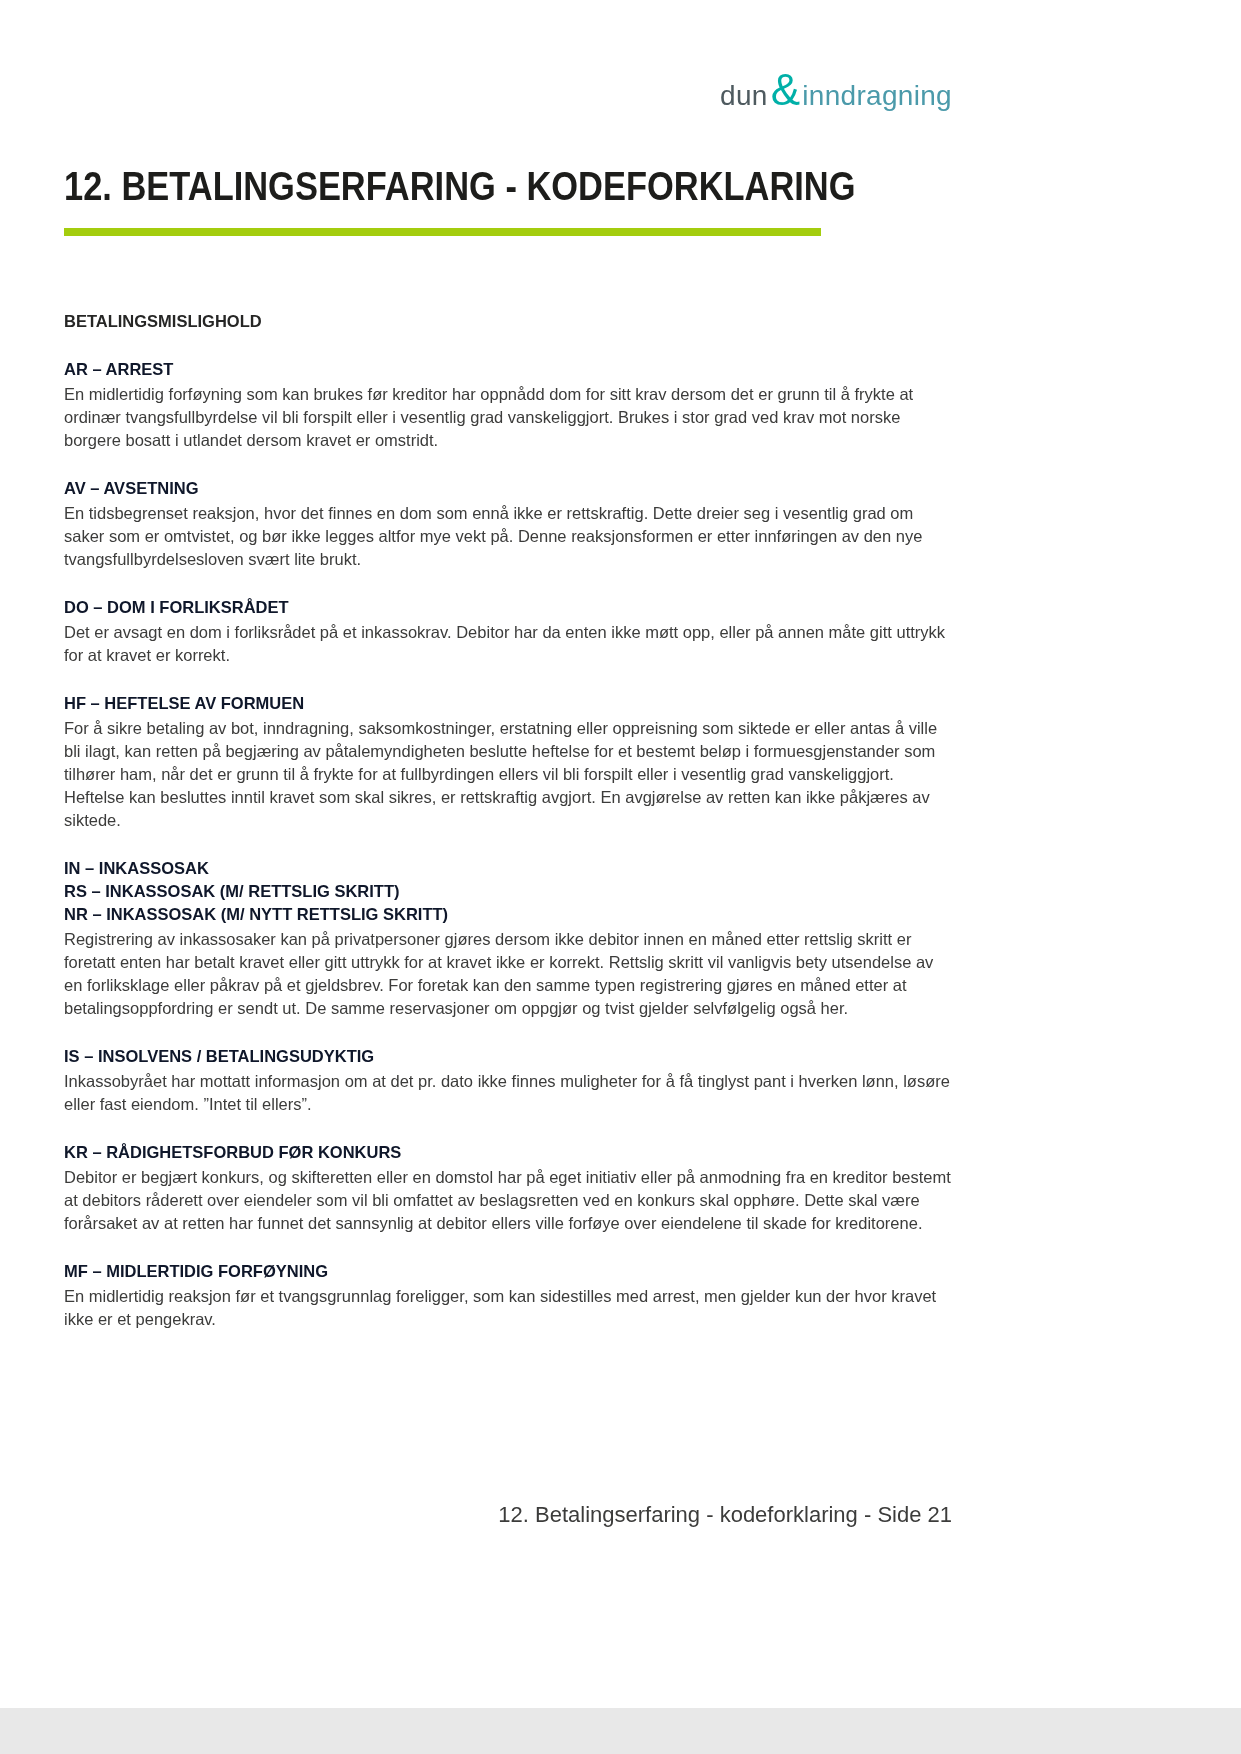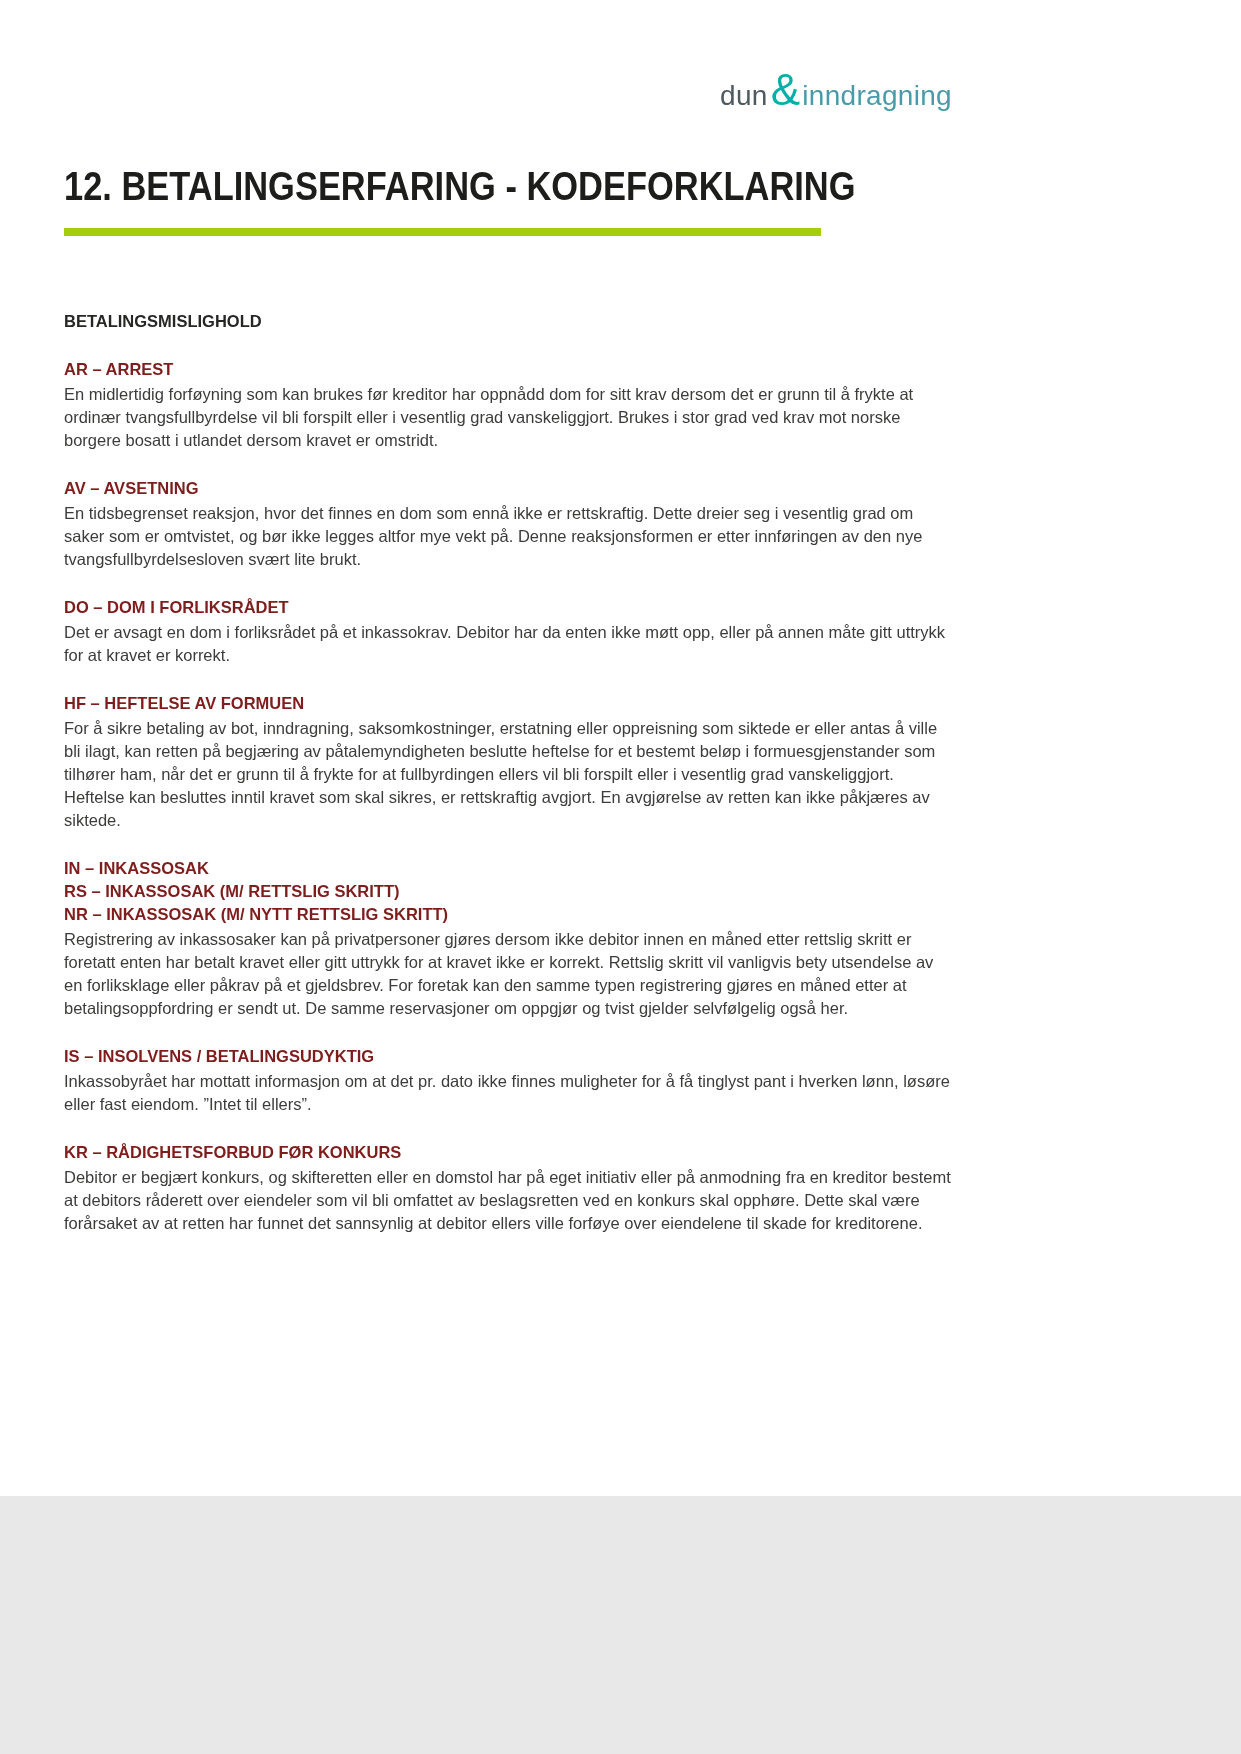--- a/index.html
+++ b/index.html
@@ -3,21 +3,21 @@
 <meta charset="utf-8">
 <style>
   * { margin: 0; padding: 0; box-sizing: border-box; }
   html, body { background: #e8e8e8; }
   body {
     font-family: "Liberation Sans", sans-serif;
   }
   .page {
     position: relative;
     width: 1241px;
-    height: 1496px;
+    height: 1708px;
     background: #ffffff;
     overflow: hidden;
     margin: 0 auto;
     color: var(--text, #3c3c3b);
   }
   .logo {
     position: absolute;
     top: 68px;
     left: 64px;
     width: 888px;
@@ -71,21 +71,21 @@
   .section-heading {
     font-weight: 700;
     color: #262625;
     margin-bottom: 16px;
   }
   .entry { margin-top: 25px; }
   .entry-heading {
     font-size: 16.5px;
     line-height: 23px;
     font-weight: 700;
-    color: #7f1d1d;
+    color: #0f172a;
   }
   .entry-body {
     margin-top: 2px;
     color: var(--text, #3c3c3b);
   }
 
   .footer {
     position: absolute;
     top: 1502px;
     left: 64px;
@@ -156,18 +156,24 @@
     <p class="entry-body">Inkassobyrået har mottatt informasjon om at det pr. dato ikke finnes muligheter for å få tinglyst pant i hverken lønn, løsøre eller fast eiendom. ”Intet til ellers”.</p>
   </section>
 
   <section class="entry">
     <div>
             <h3 class="entry-heading">KR – RÅDIGHETSFORBUD FØR KONKURS</h3>
           </div>
     <p class="entry-body">Debitor er begjært konkurs, og skifteretten eller en domstol har på eget initiativ eller på anmodning fra en kreditor bestemt at debitors råderett over eiendeler som vil bli omfattet av beslagsretten ved en konkurs skal opphøre. Dette skal være forårsaket av at retten har funnet det sannsynlig at debitor ellers ville forføye over eiendelene til skade for kreditorene.</p>
   </section>
 
+  <section class="entry">
+    <div>
+            <h3 class="entry-heading">MF – MIDLERTIDIG FORFØYNING</h3>
+          </div>
+    <p class="entry-body">En midlertidig reaksjon før et tvangsgrunnlag foreligger, som kan sidestilles med arrest, men gjelder kun der hvor kravet ikke er et pengekrav.</p>
+  </section>
 </div>
   </div>
 
   <div class="footer">12. Betalingserfaring - kodeforklaring - Side 21</div>
 
 </div>
 
 </body></html>

